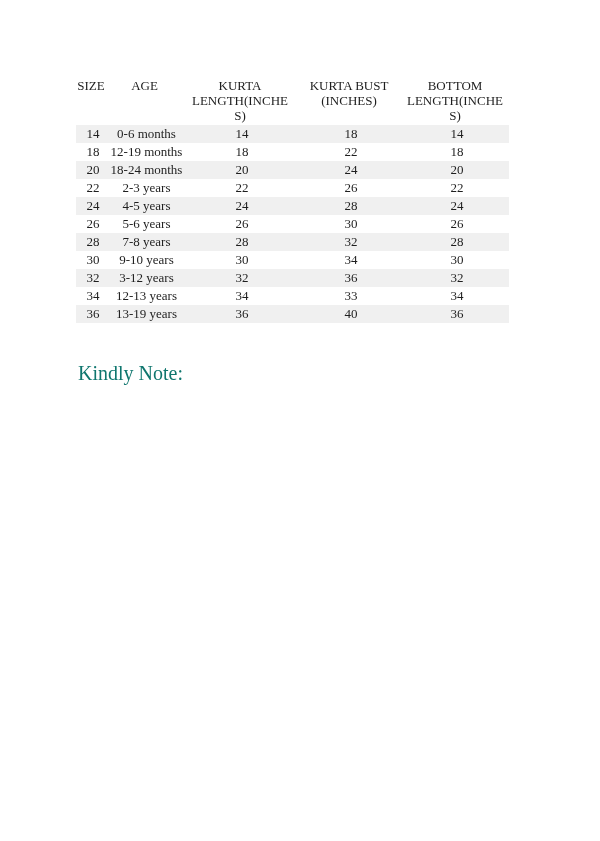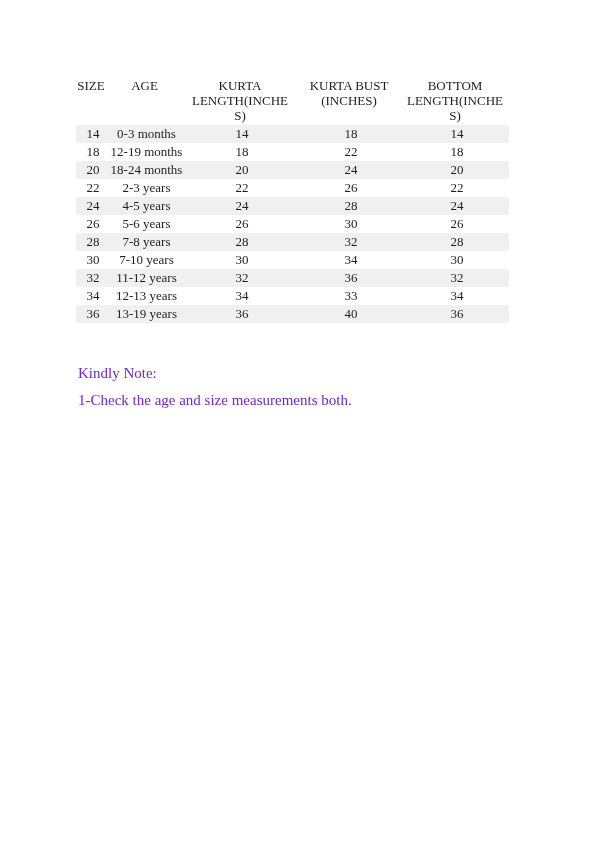--- a/index.html
+++ b/index.html
@@ -56,23 +56,23 @@
   }
   table.size-chart tbody tr:nth-child(odd) td { background: #f0f0f0; }
   table.size-chart tbody tr:nth-child(even) td { background: #ffffff; }
 
   
   .note {
     position: absolute;
     left: 78px;
     top: 358px;
     width: 486px;
-    font-size: 15px;
+    font-size: 20px;
     line-height: 26.5px;
-    color: #6d28d9;
+    color: #0f766e;
   }
   .note p { margin: 0; }
 </style>
 </head>
 <body>
 
 <div class="page">
 
   <div class="chart-wrap">
     <table class="size-chart">
@@ -93,21 +93,21 @@
           <th>KURTA BUST
 (INCHES)</th>
           <th>BOTTOM
 LENGTH(INCHE
 S)</th>
         </tr>
       </thead>
       <tbody>
         <tr>
           <td>14</td>
-          <td>0-3 months</td>
+          <td>0-6 months</td>
           <td>14</td>
           <td>18</td>
           <td>14</td>
         </tr>
         <tr>
           <td>18</td>
           <td>12-19 months</td>
           <td>18</td>
           <td>22</td>
           <td>18</td>
@@ -142,28 +142,28 @@
         </tr>
         <tr>
           <td>28</td>
           <td>7-8 years</td>
           <td>28</td>
           <td>32</td>
           <td>28</td>
         </tr>
         <tr>
           <td>30</td>
-          <td>7-10 years</td>
+          <td>9-10 years</td>
           <td>30</td>
           <td>34</td>
           <td>30</td>
         </tr>
         <tr>
           <td>32</td>
-          <td>11-12 years</td>
+          <td>3-12 years</td>
           <td>32</td>
           <td>36</td>
           <td>32</td>
         </tr>
         <tr>
           <td>34</td>
           <td>12-13 years</td>
           <td>34</td>
           <td>33</td>
           <td>34</td>
@@ -174,16 +174,15 @@
           <td>36</td>
           <td>40</td>
           <td>36</td>
         </tr>
       </tbody>
     </table>
   </div>
 
   <div class="note">
     <p>Kindly Note:</p>
-    <p>1-Check the age and size measurements both.</p>
   </div>
 
 </div>
 
 </body></html>

